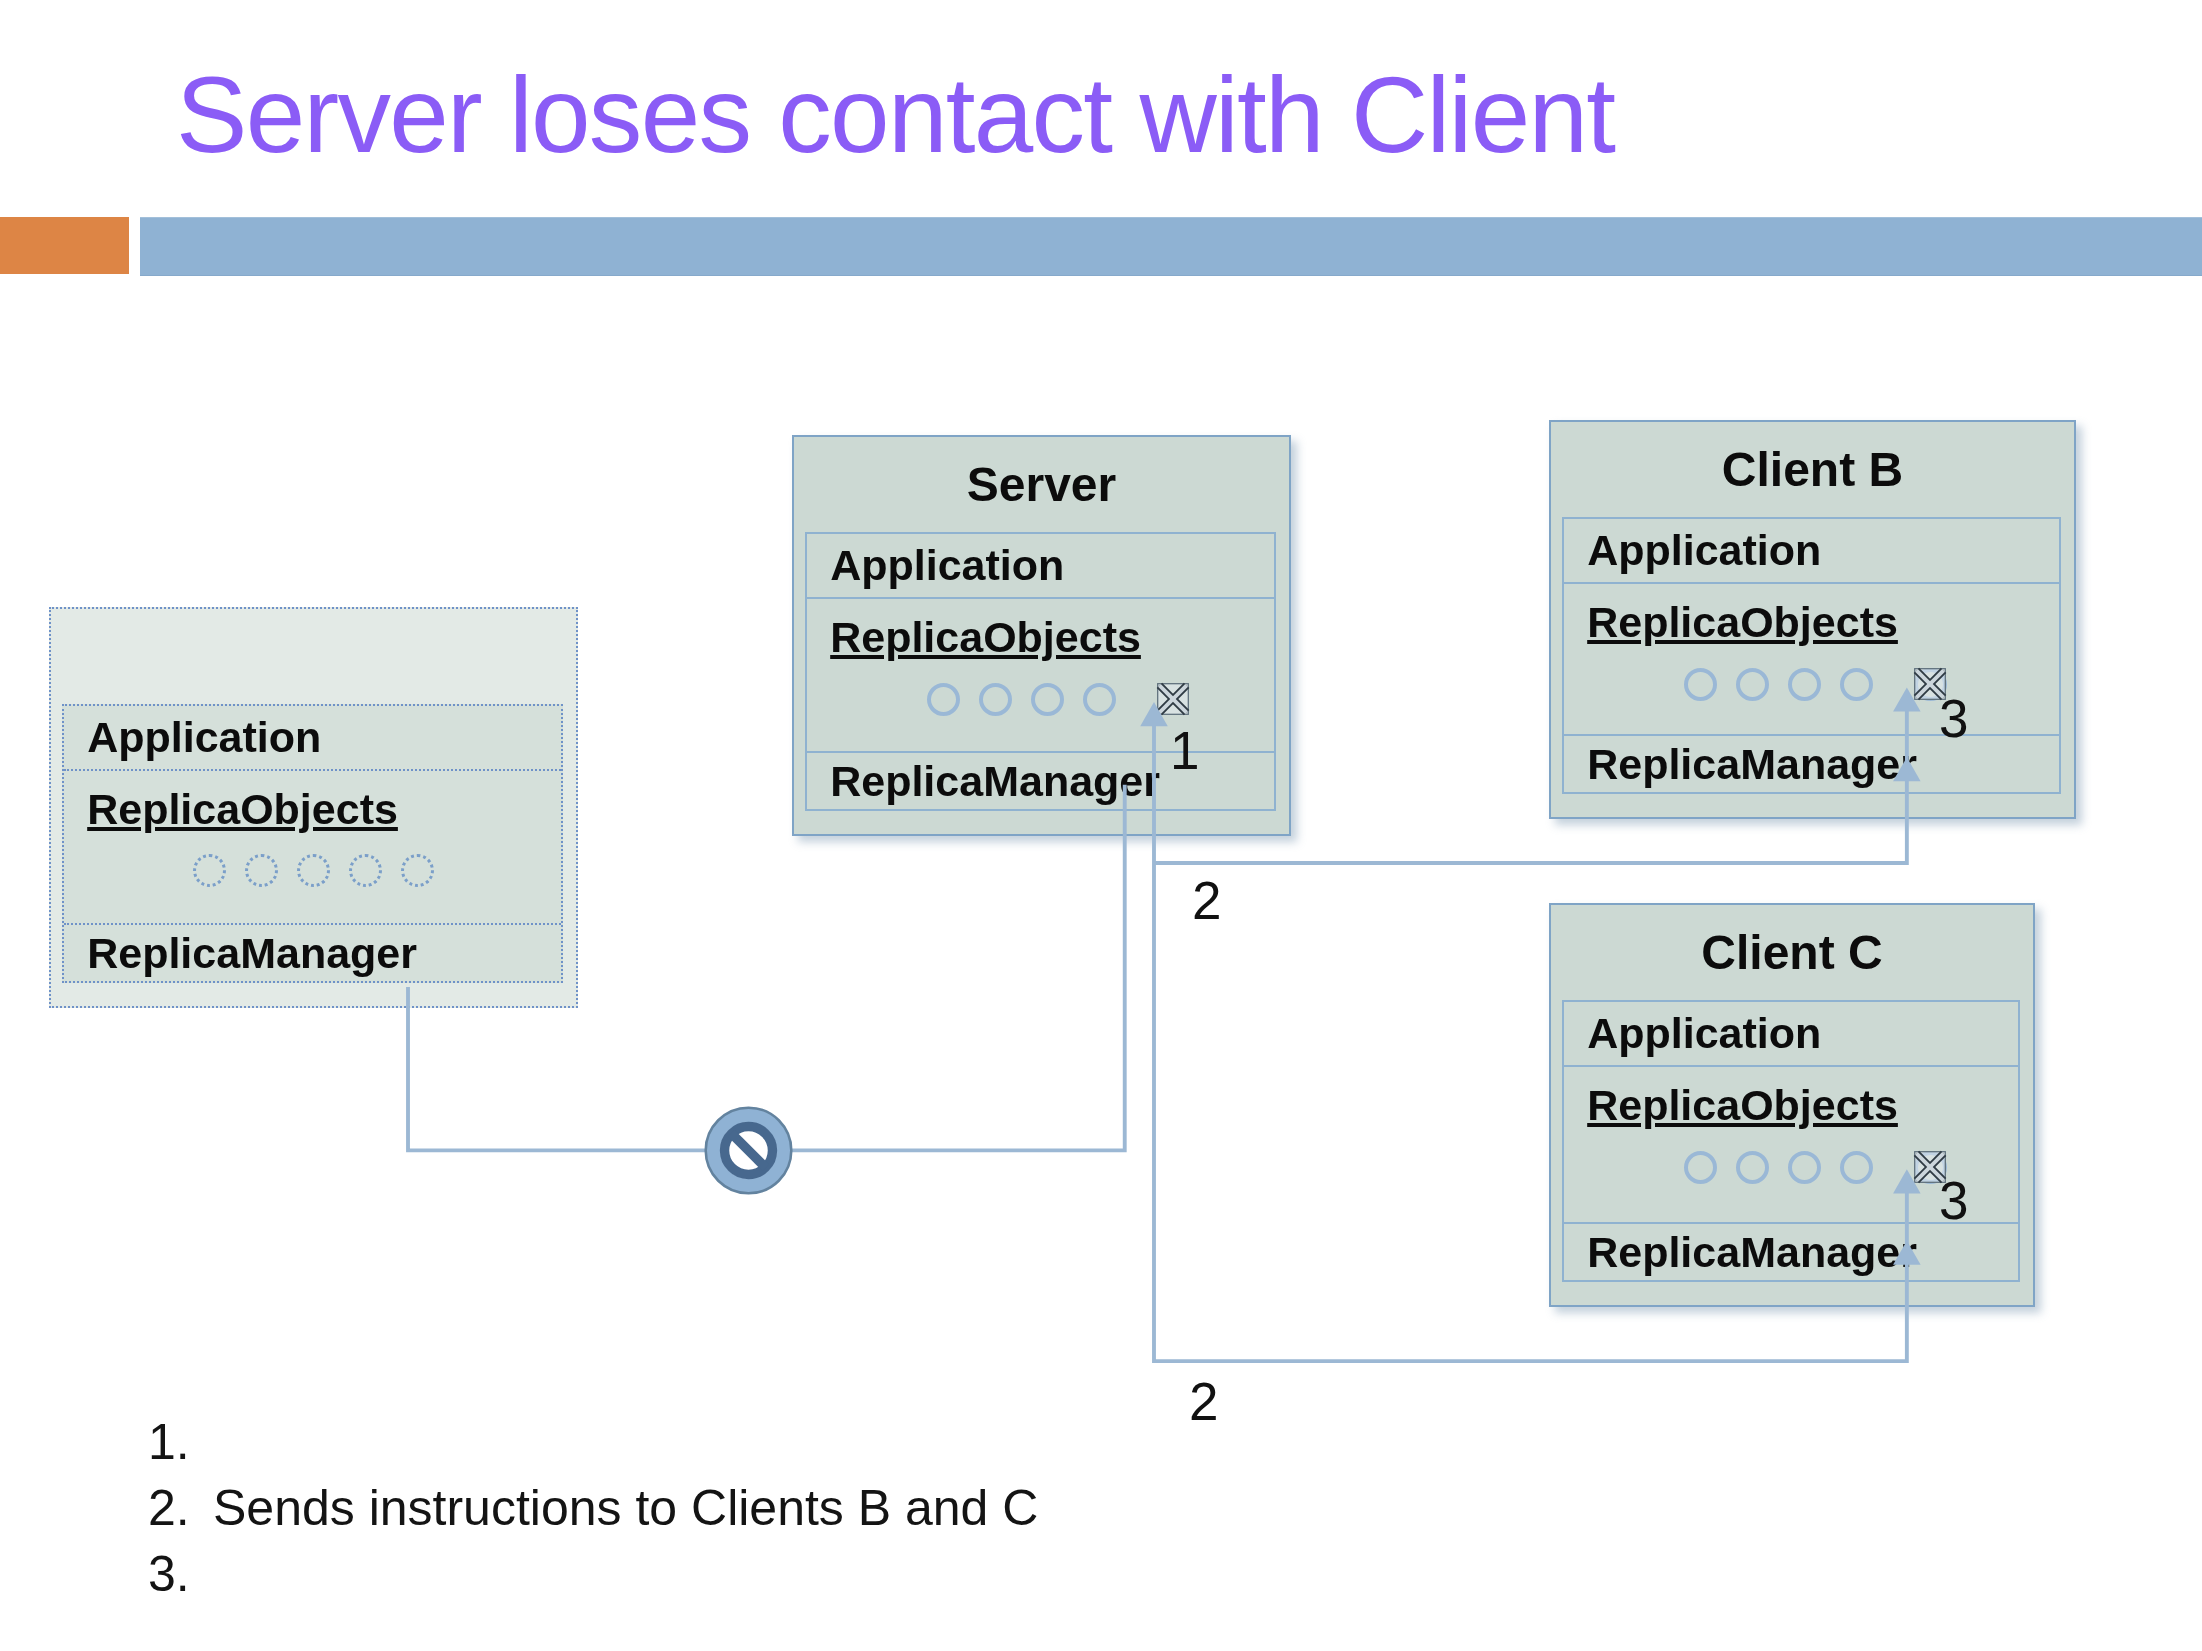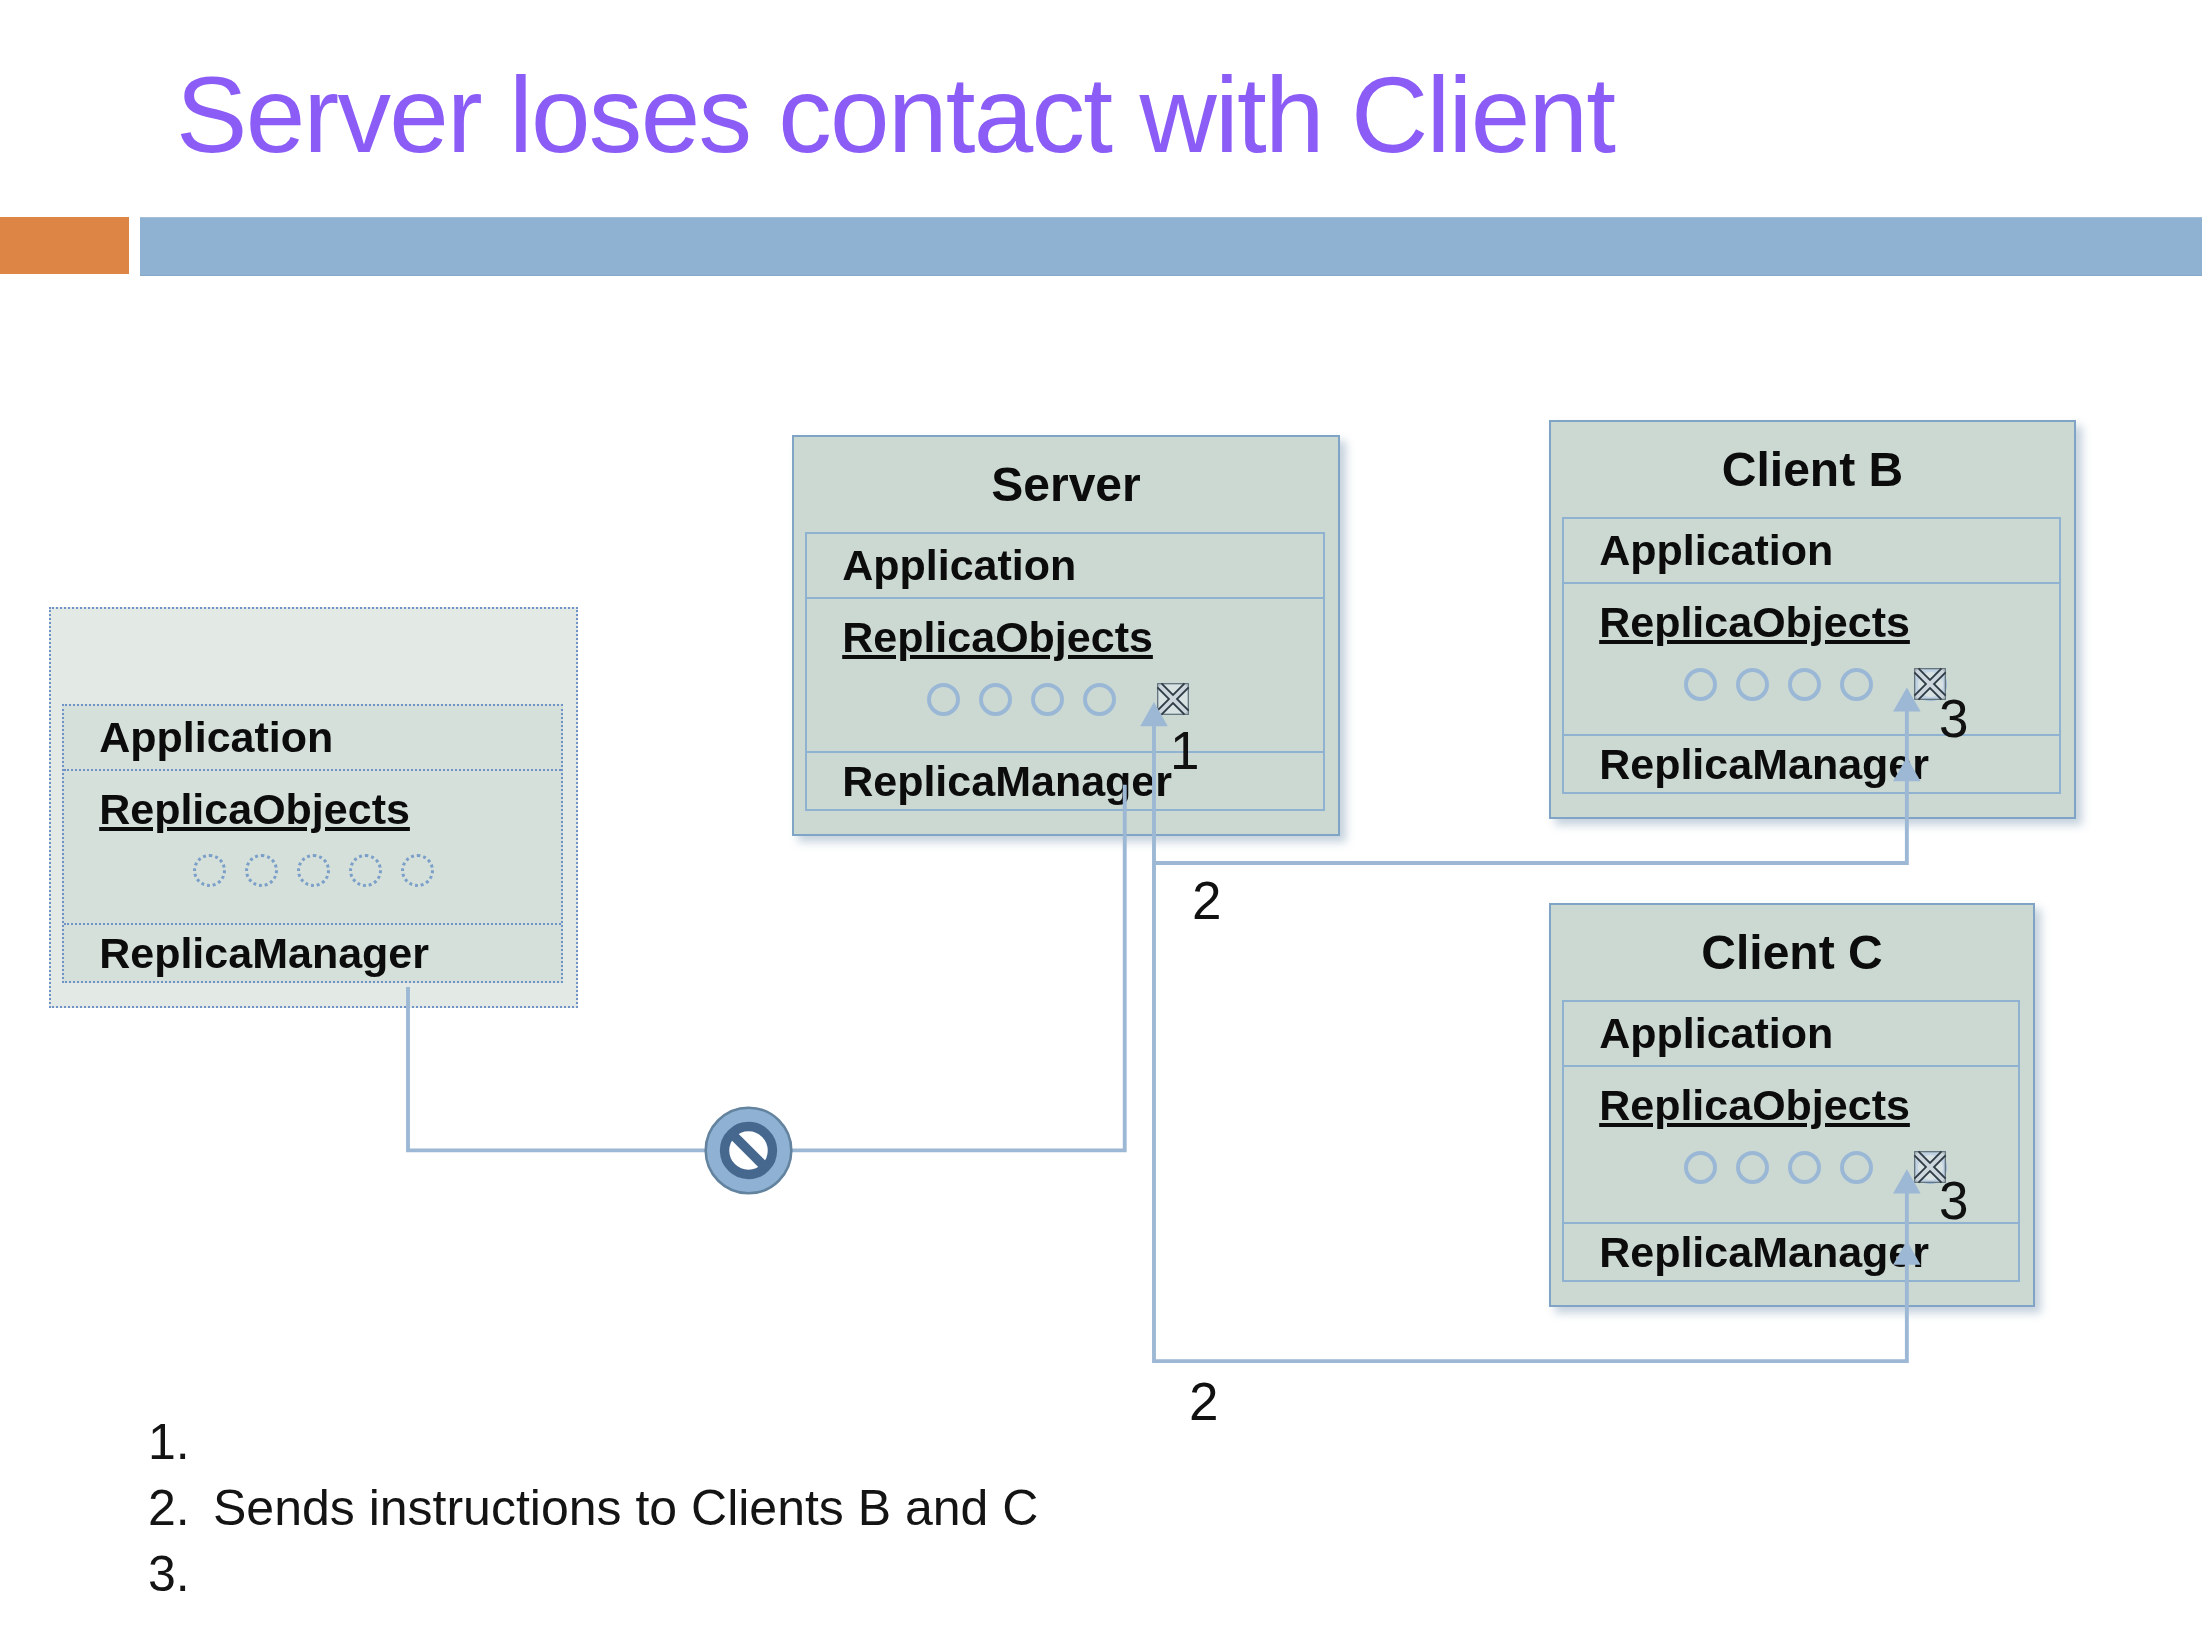--- a/index.html
+++ b/index.html
@@ -19,21 +19,21 @@
   .box-title{position:absolute;left:0;right:0;top:0;height:95px;display:flex;
              align-items:center;justify-content:center;
              font-size:48px;font-weight:bold;color:#0c0c0c;}
   .box-inner{position:absolute;left:11.2px;right:13px;top:95px;bottom:23px;
              box-sizing:border-box;border:2.6px solid #8fb2d0;background:#ccd9d3;
              display:flex;flex-direction:column;}
   .row{box-sizing:border-box;position:relative;}
   .row-app{height:65px;border-bottom:2.6px solid #8fb2d0;display:flex;align-items:center;}
   .row-ro{flex:1;border-bottom:2.6px solid #8fb2d0;}
   .row-rm{height:56px;display:flex;align-items:center;}
-  .row-label{font-size:43px;font-weight:bold;color:#0c0c0c;padding-left:35px;white-space:nowrap;}
+  .row-label{font-size:43px;font-weight:bold;color:#0c0c0c;padding-left:23px;white-space:nowrap;}
   .row-ro .row-label{display:block;margin-top:13.8px;text-decoration:underline;}
 
   .objects{display:flex;align-items:center;margin-top:20.6px;padding-left:120px;}
   .ring{width:33px;height:33px;border-radius:50%;border:4.3px solid #9ab8d6;
         box-sizing:border-box;margin-right:19px;flex:0 0 auto;}
   .obj-x{position:relative;width:34px;height:34px;margin-left:20.6px;flex:0 0 auto;}
   .obj-x .ring-behind{position:absolute;left:0.9px;top:0.9px;margin:0;}
   .obj-x svg{position:absolute;left:0;top:0;}
 
   
@@ -56,21 +56,21 @@
 </style>
 </head>
 <body>
 
 <div class="page">
 
   <div class="slide-title">Server loses contact with Client</div>
   <div class="accent-orange"></div>
   <div class="accent-blue"></div>
 
-  <div class="box" style="left:792px;top:435px;width:548px;height:401px;">
+  <div class="box" style="left:792px;top:435px;width:499px;height:401px;">
     <div class="box-title">Server</div>
     <div class="box-inner">
       <div class="row row-app">
         <span class="row-label">Application</span>
       </div>
       <div class="row row-ro">
         <span class="row-label">ReplicaObjects</span>
         <div class="objects">
           <span class="ring"></span>
           <span class="ring"></span>

